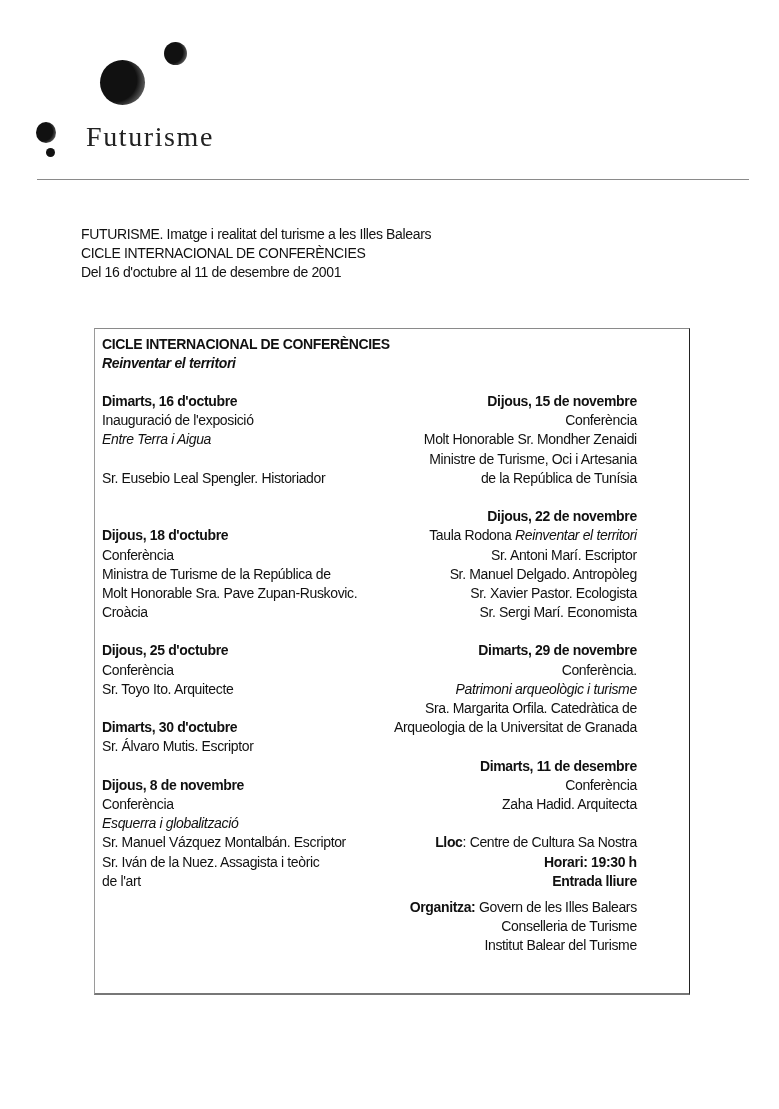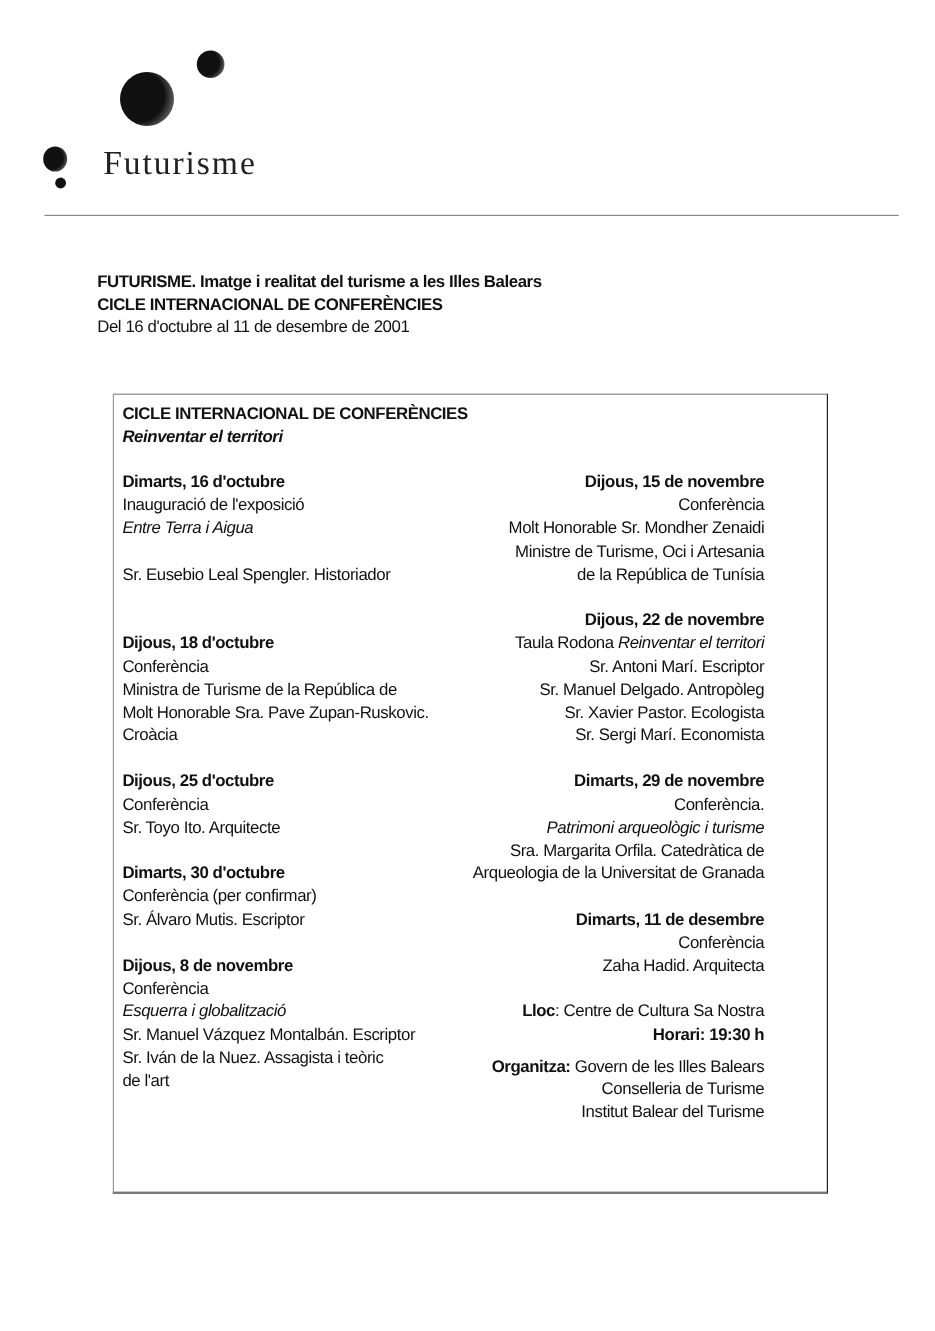--- a/index.html
+++ b/index.html
@@ -4,21 +4,21 @@
 <style>
   html, body { margin: 0; padding: 0; background: #ffffff; }
   body { width: 779px; height: 1109px; position: relative; overflow: hidden;
          font-family: "Liberation Sans", sans-serif; color: #111; }
   .logo-dot { position: absolute; border-radius: 50%;
               background: radial-gradient(circle at 35% 45%, #111 55%, #555 75%, #222 100%); }
   .brand { position: absolute; left: 86px; top: 121px; font-family: "Liberation Serif", serif;
            font-size: 28px; letter-spacing: 1.6px; color: #222; }
   .rule { position: absolute; left: 37px; top: 179px; width: 712px; height: 1px; background: #8a8a8a; }
   .hdr { position: absolute; left: 81px; font-size: 14px; letter-spacing: -0.35px; line-height: 19px; white-space: nowrap; }
-  .hdr.b { font-weight: bold; }
+  .hdr.b { font-weight: normal; }
   .box { position: absolute; left: 94px; top: 328px; width: 596px; height: 667px;
          border-top: 1px solid #8a8a8a; border-left: 1px solid #9a9a9a;
          border-right: 1px solid #222; border-bottom: 2px solid #777; box-sizing: border-box; }
   .col { position: absolute; font-size: 14px; letter-spacing: -0.35px; line-height: 19.2px; white-space: nowrap; }
   .col div { height: 19.2px; }
   .t-b { font-weight: bold; }
   .t-i { font-style: italic; }
   .t-bi { font-weight: bold; font-style: italic; }
   .t-h { font-weight: bold; text-underline-offset: 2px; }
   .gap { height: 19.2px; }
@@ -64,21 +64,20 @@
   <div>Molt Honorable Sra. Pave Zupan-Ruskovic.</div>
   <div>Croàcia</div>
   <div class="gap"></div>
 
   <div class="t-h">Dijous, 25 d'octubre</div>
   <div>Conferència</div>
   <div>Sr. Toyo Ito. Arquitecte</div>
   <div class="gap"></div>
 
   <div class="t-h">Dimarts, 30 d'octubre</div>
-  <div>Conferència (per confirmar)</div>
   <div>Sr. Álvaro Mutis. Escriptor</div>
   <div class="gap"></div>
 
   <div class="t-h">Dijous, 8 de novembre</div>
   <div>Conferència</div>
   <div class="t-i">Esquerra i globalització</div>
   <div>Sr. Manuel Vázquez Montalbán. Escriptor</div>
   <div>Sr. Iván de la Nuez. Assagista  i teòric</div>
   <div>de l'art</div>
 </div>
@@ -106,17 +105,18 @@
   <div>Arqueologia de la Universitat de Granada</div>
   <div class="gap"></div>
 
   <div class="t-h">Dimarts, 11 de desembre</div>
   <div>Conferència</div>
   <div>Zaha Hadid. Arquitecta</div>
   <div class="gap"></div>
 
   <div><span class="t-b">Lloc</span><span>: Centre de Cultura Sa Nostra</span></div>
   <div class="t-b">Horari: 19:30 h</div>
+  <div class="t-b">Entrada lliure</div>
   <div style="height:7px;"></div>
   <div><span class="t-b">Organitza:</span> <span>Govern de les Illes Balears</span></div>
   <div class="indent2">Conselleria de Turisme</div>
   <div class="indent2">Institut Balear del Turisme</div>
 </div>
 
 </body></html>

